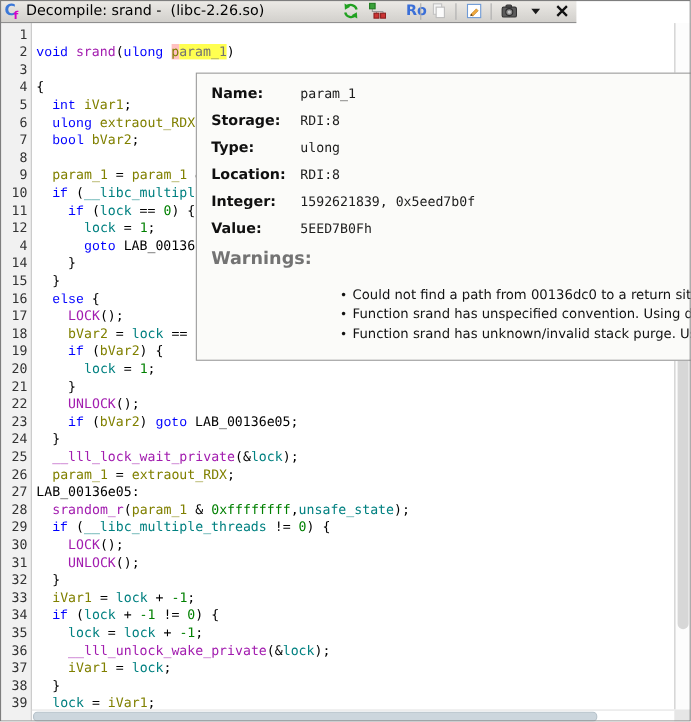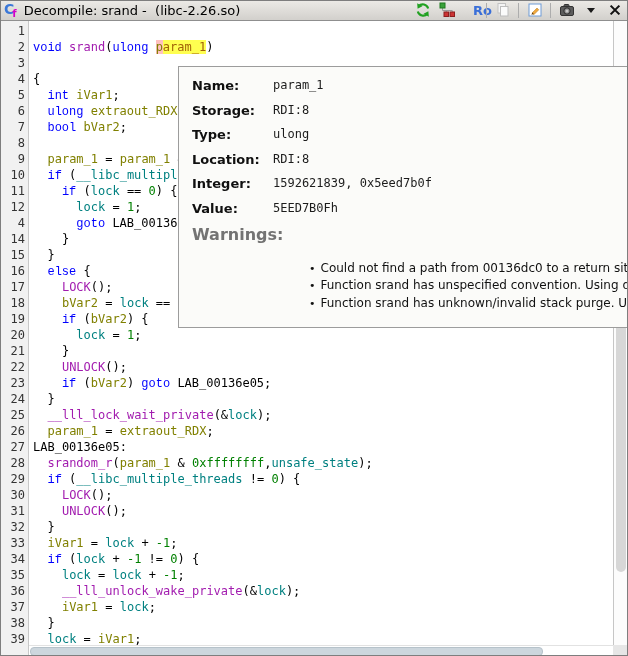--- a/index.html
+++ b/index.html
@@ -3,21 +3,21 @@
 <meta charset="utf-8">
 <style>
   html,body{margin:0;padding:0;}
   body{
     width:628px;height:656px;position:relative;overflow:hidden;
     background:#ffffff;font-family:"Liberation Sans",sans-serif;
   }
   .frame{position:absolute;inset:0;border:1px solid #7e7e7e;pointer-events:none;z-index:60;}
   
   .titlebar{
-    position:absolute;left:0;top:0;width:628px;height:21px;box-sizing:border-box;
+    position:absolute;left:0;top:0;width:524px;height:21px;box-sizing:border-box;
     background:linear-gradient(#edebe7,#d2d0cc);
     border-bottom:1px solid #8f8f8f;
     display:flex;align-items:center;padding:0 5px 0 4px;gap:5px;z-index:40;
   }
   .title-icon{font-family:"DejaVu Sans",sans-serif;line-height:1;flex:none;}
   .title-icon .c{color:#3b78d8;font-weight:bold;font-size:14px;}
   .title-icon .f{color:#d400c8;font-weight:bold;font-size:10px;vertical-align:-3px;margin-left:-2px;}
   .title-text{font-family:"DejaVu Sans",sans-serif;font-size:13px;color:#000;white-space:pre;margin-left:2px;}
   .toolbar{margin-left:auto;display:flex;align-items:center;gap:7px;}
   .tbtn{width:17px;height:17px;display:flex;align-items:center;justify-content:center;flex:none;}
@@ -32,21 +32,21 @@
   .line{display:flex;height:16px;line-height:16px;white-space:pre;}
   .num{width:24px;padding-right:4px;text-align:right;color:#333;flex:none;}
   .src{padding-left:4px;color:#000;}
   .t-p{color:#000000;}
   .t-k{color:#0000ff;font-family:Liberation Mono, monospace;}
   .t-f{color:#a21caf;}
   .t-g{color:#008080;}
   .t-v{color:#808000;}
   .t-c{color:#008000;}
   .t-hp{color:#808000;background:#ffc0c0;}
-  .t-hy{color:#a16207;background:#ffff50;}
+  .t-hy{color:#737373;background:#ffff50;}
   
   .vscroll{position:absolute;right:0;top:21px;width:15px;height:624px;background:#fcfcfc;
     border-left:1px solid #c6c6c6;box-sizing:border-box;z-index:3;}
   .vthumb{position:absolute;left:2px;width:10px;top:279px;height:272px;background:#d7d7d7;border-radius:5px;}
   .hscroll{position:absolute;left:29px;bottom:0;width:584px;height:11px;background:#ffffff;
     border-top:1px solid #e2e2e2;box-sizing:border-box;z-index:3;}
   .hthumb{position:absolute;left:1px;top:1px;width:511px;height:7px;background:#ccd6dd;
     border:1px solid #b6c2ca;border-radius:4px;}
   .corner{position:absolute;right:0;bottom:0;width:15px;height:11px;background:#e6e6e6;z-index:3;}
   

